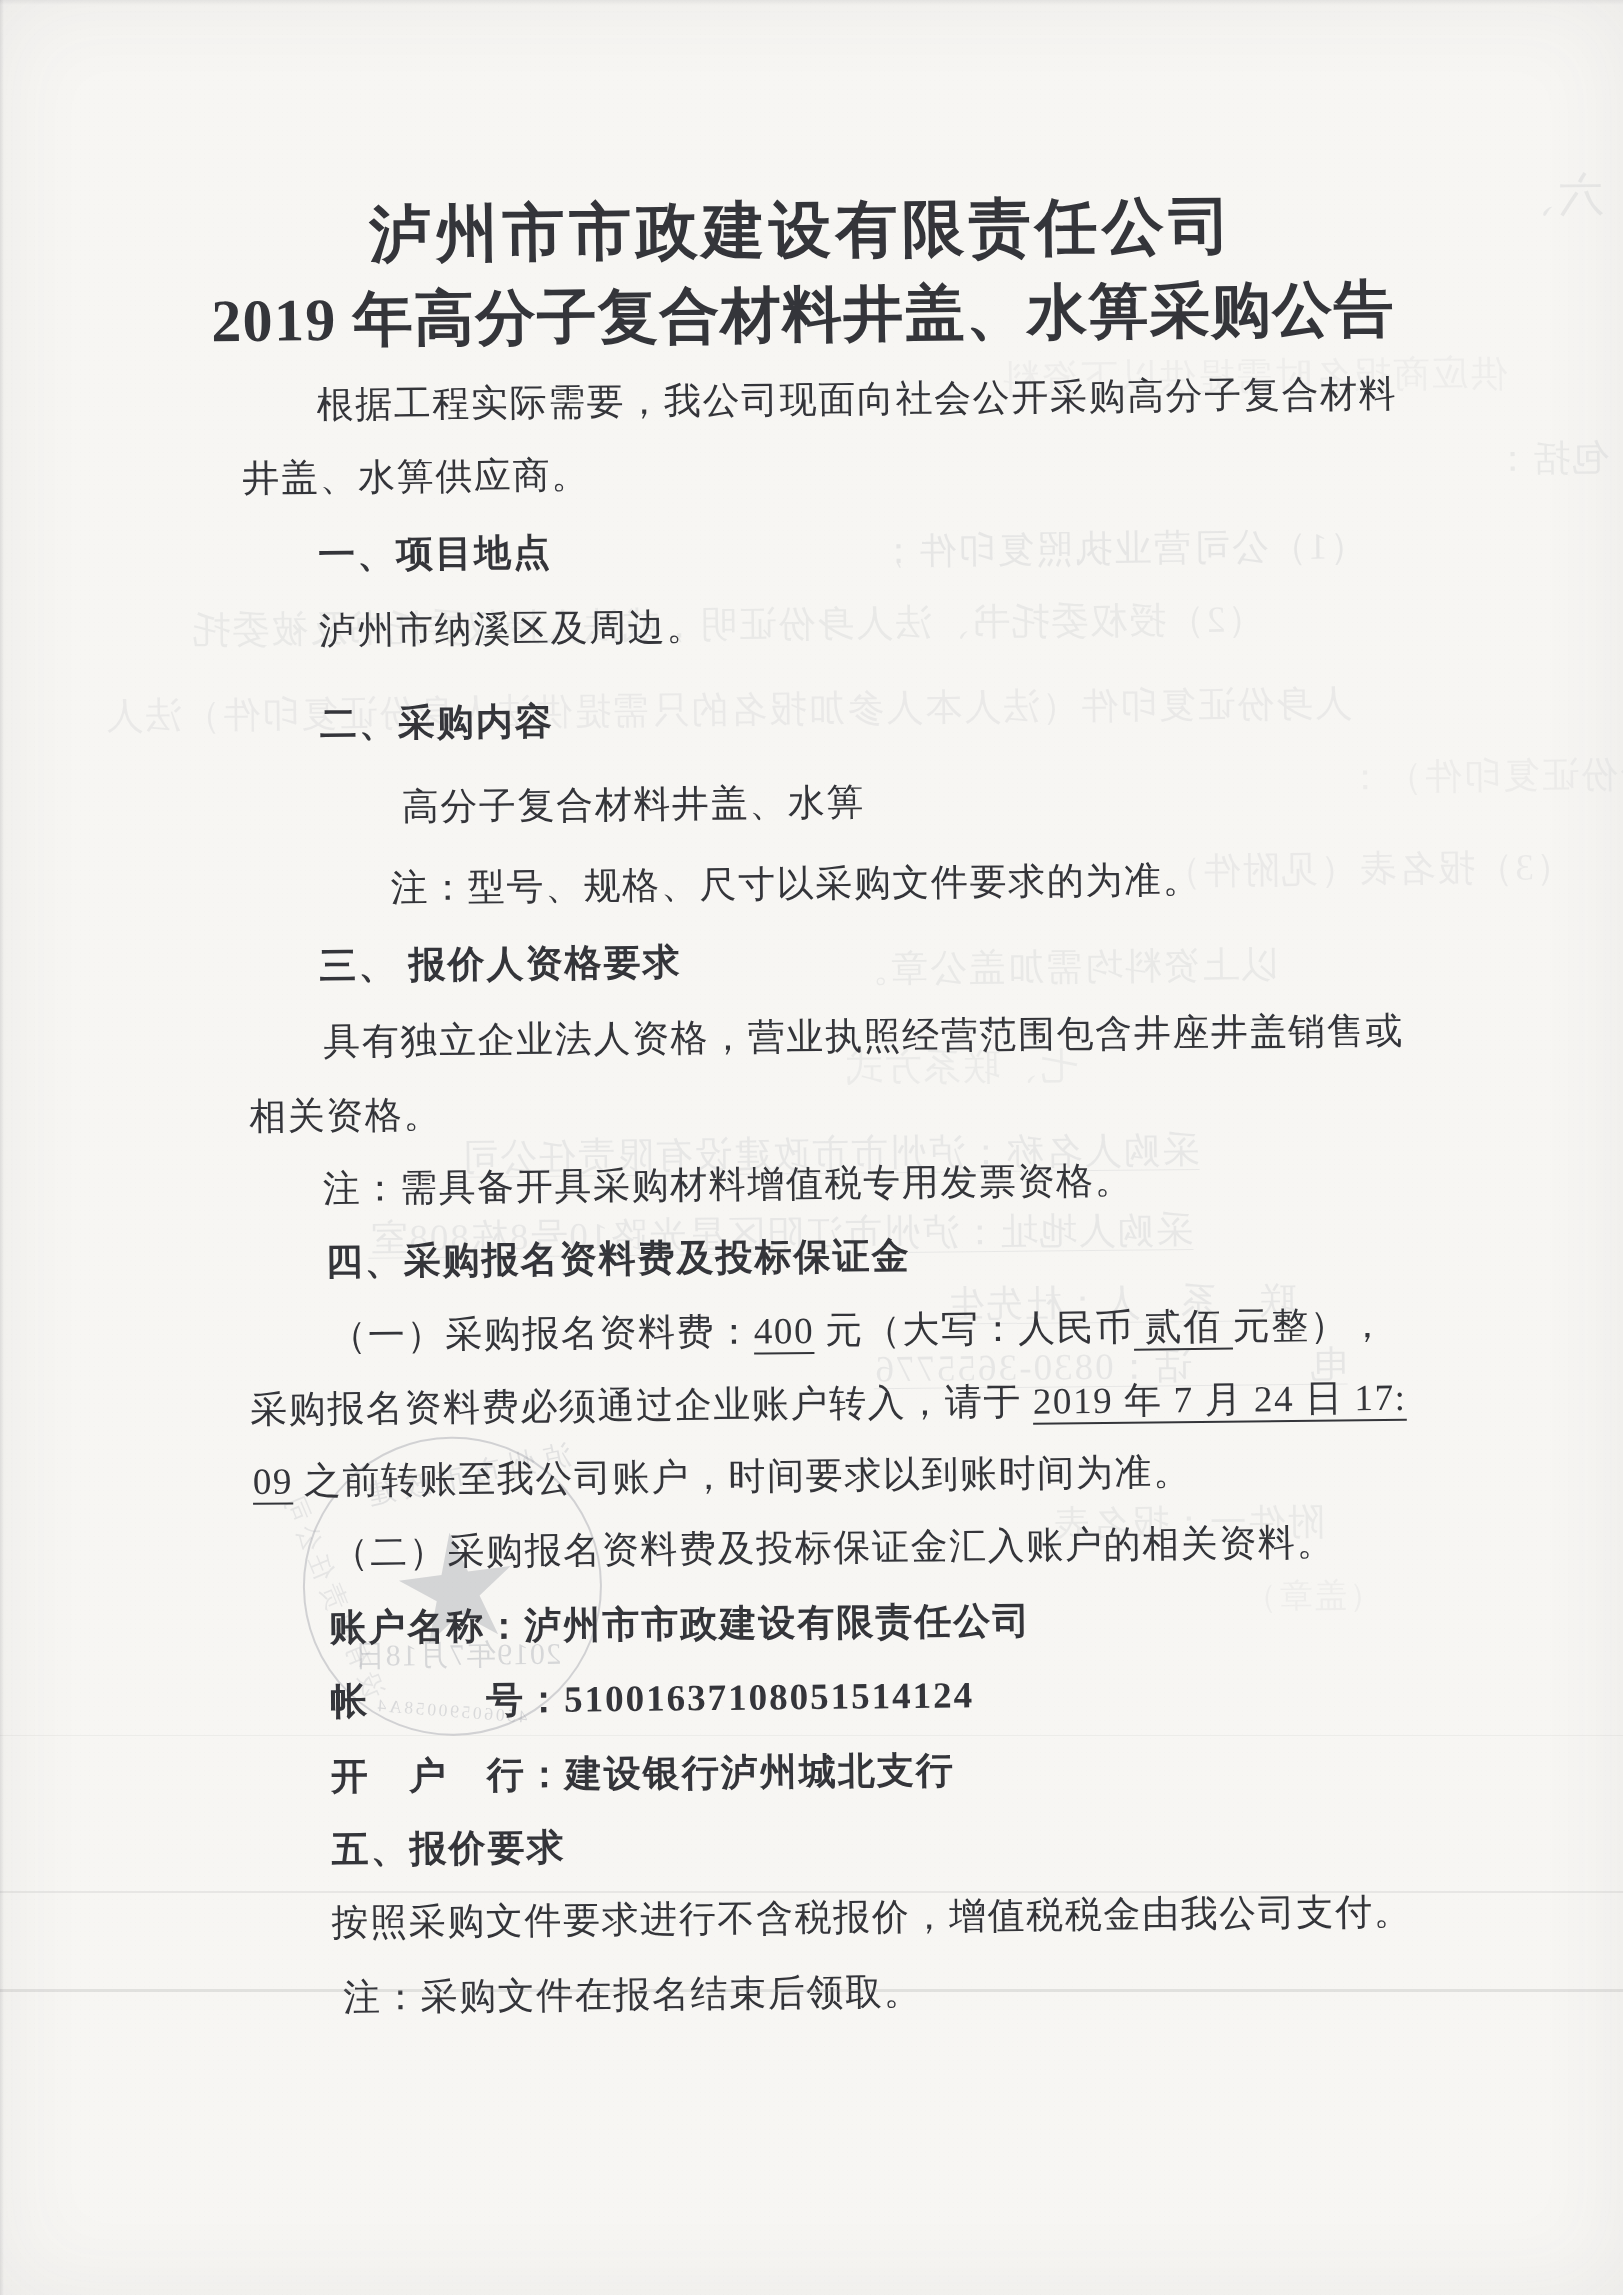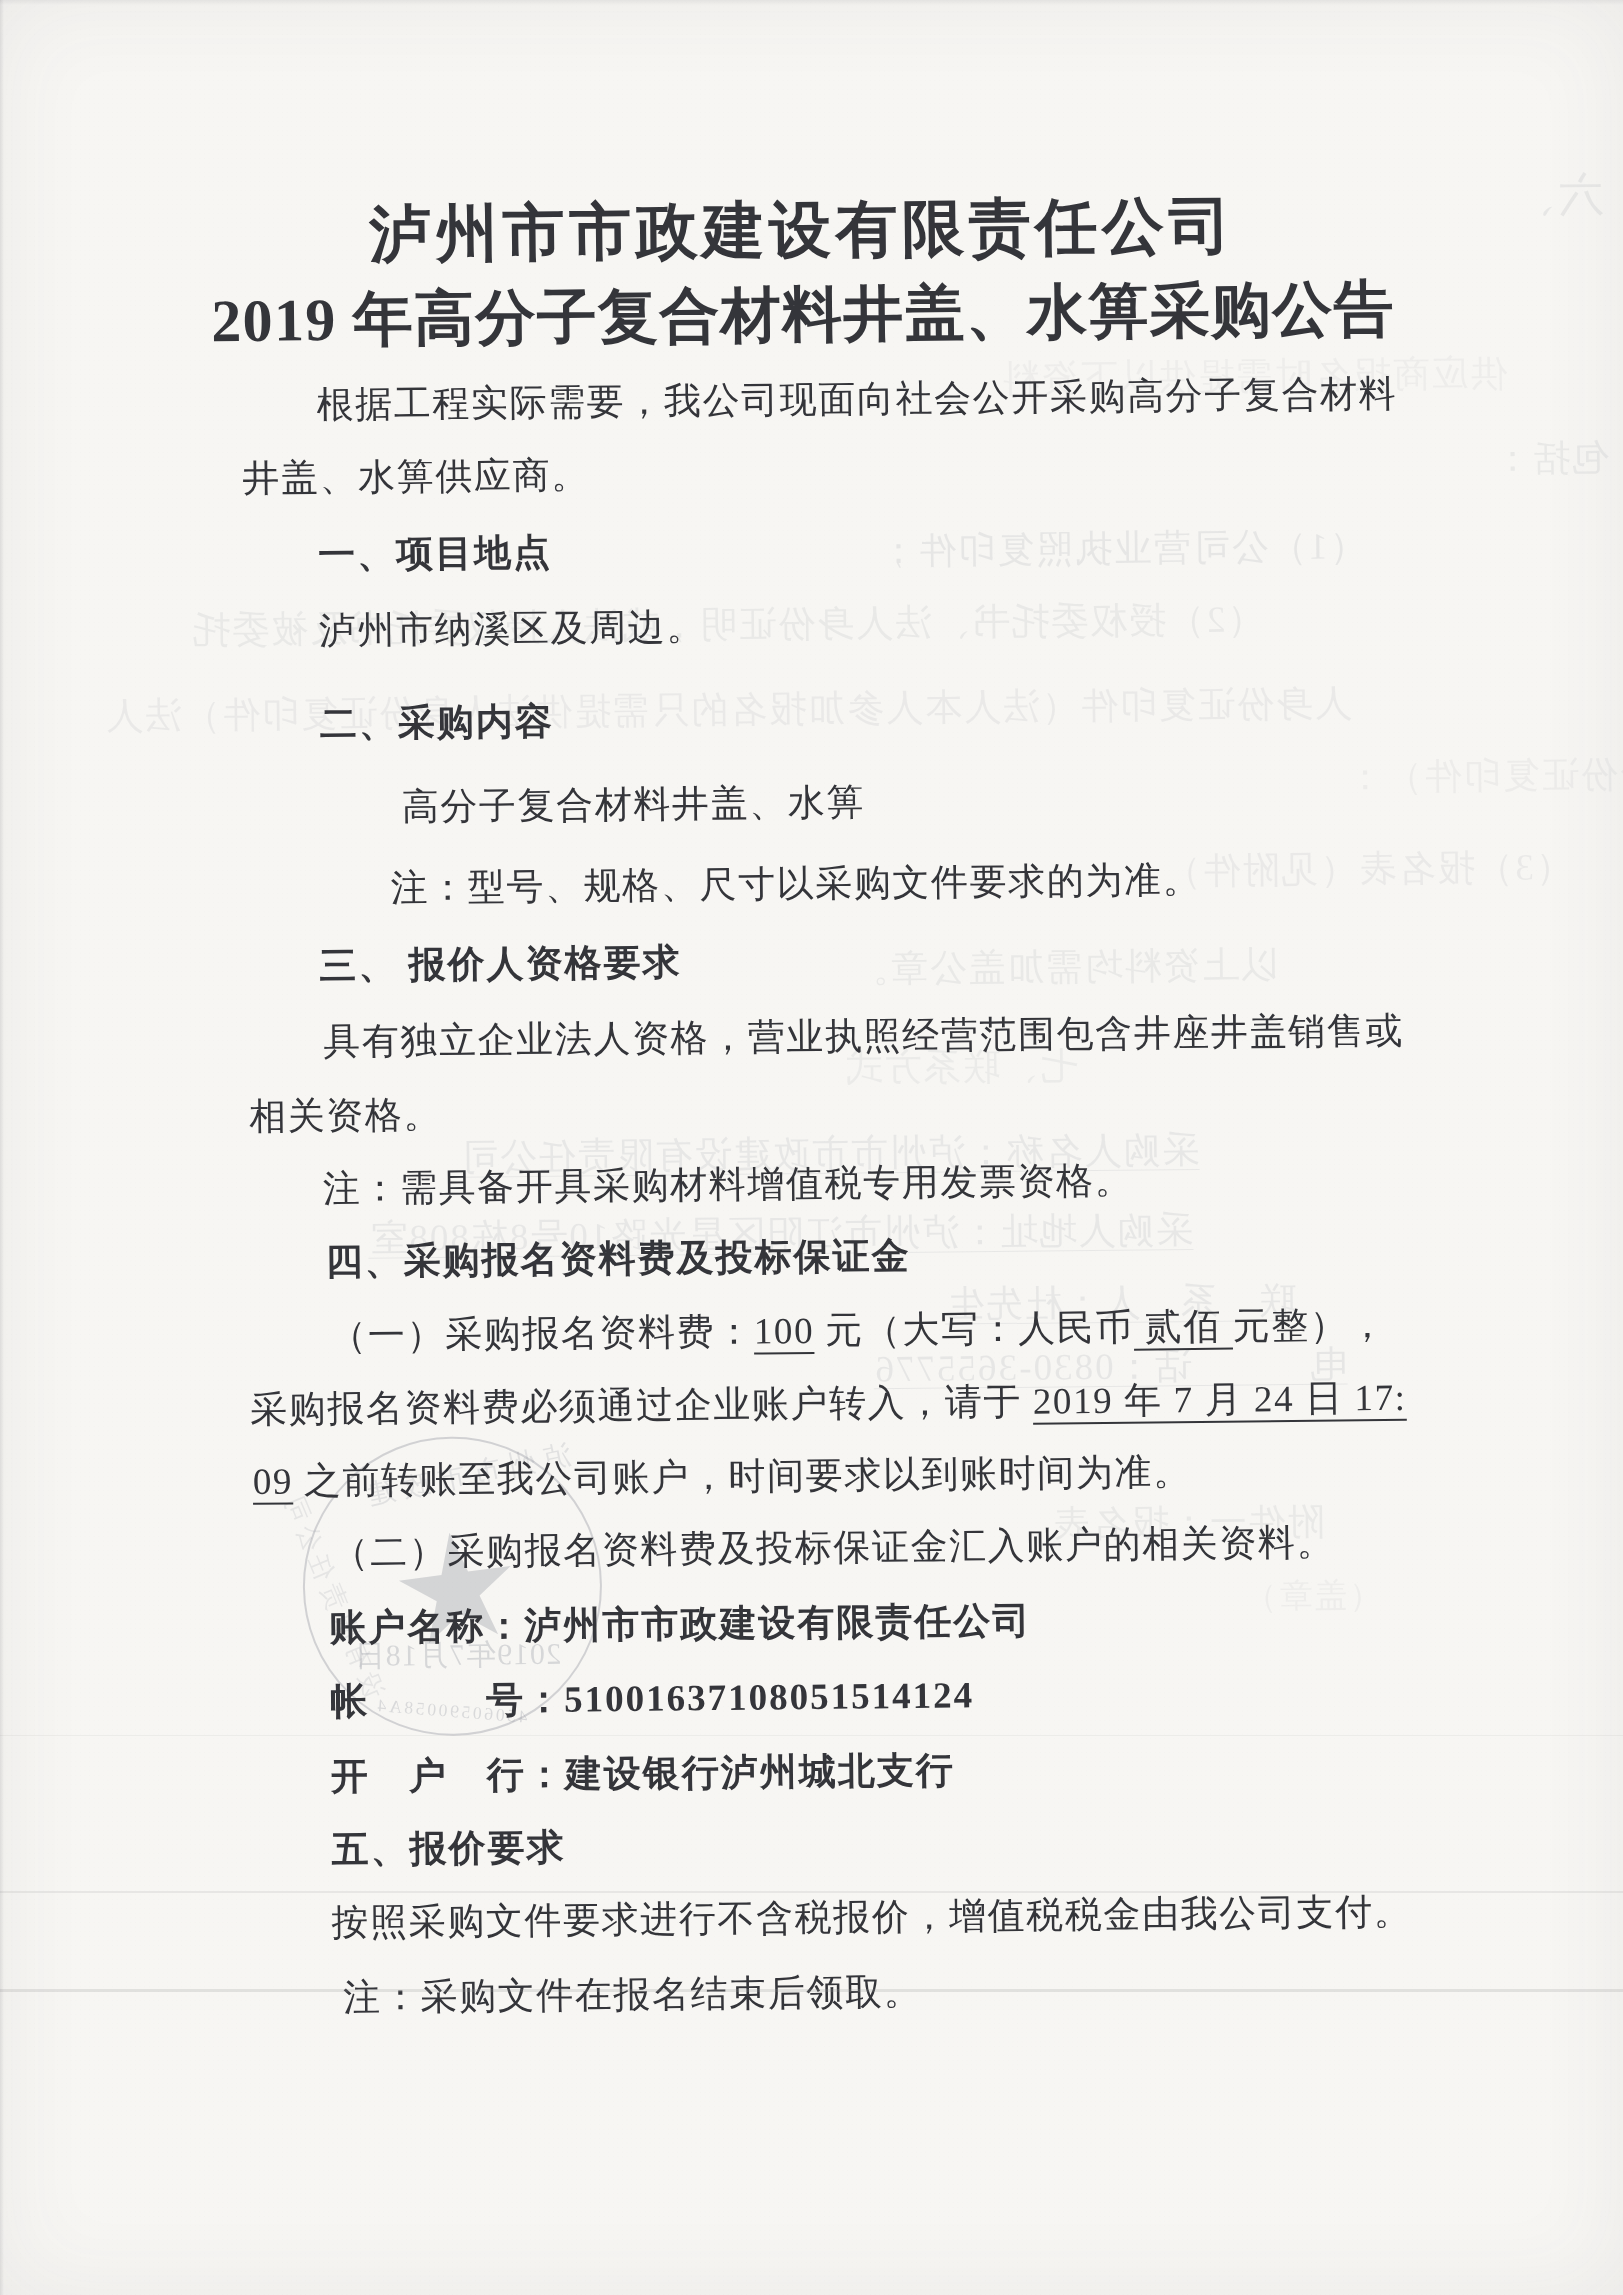--- a/index.html
+++ b/index.html
@@ -107,21 +107,21 @@
         <div class="dline b" style="font-size: 37px; top: 525px; left: 324px;"><span>一、项目地点</span></div>
         <div class="dline" style="font-size: 37px; top: 601px; left: 324px;"><span>泸州市纳溪区及周边。</span></div>
         <div class="dline b" style="font-size: 37px; top: 694px; left: 324px;"><span>二、采购内容</span></div>
         <div class="dline" style="font-size: 37px; top: 778px; left: 405px;"><span>高分子复合材料井盖、水箅</span></div>
         <div class="dline" style="font-size: 37px; top: 859px; left: 393px;"><span>注：型号、规格、尺寸以采购文件要求的为准。</span></div>
         <div class="dline b" style="font-size: 37px; top: 936px; left: 321px;"><span>三、 报价人资格要求</span></div>
         <div class="dline" style="font-size: 37px; top: 1012px; left: 324px;"><span>具有独立企业法人资格，营业执照经营范围包含井座井盖销售或</span></div>
         <div class="dline" style="font-size: 37px; top: 1086px; left: 249px;"><span>相关资格。</span></div>
         <div class="dline" style="font-size: 37px; top: 1159px; left: 322px;"><span>注：需具备开具采购材料增值税专用发票资格。</span></div>
         <div class="dline b" style="font-size: 37px; top: 1232px; left: 324px;"><span>四、采购报名资料费及投标保证金</span></div>
-        <div class="dline" style="font-size: 37px; top: 1306px; left: 327px;"><span>（一）采购报名资料费：</span><span class="u">100</span><span> 元（大写：人民币</span><span class="u"> 贰佰 </span><span>元整），</span></div>
+        <div class="dline" style="font-size: 37px; top: 1306px; left: 327px;"><span>（一）采购报名资料费：</span><span class="u">400</span><span> 元（大写：人民币</span><span class="u"> 贰佰 </span><span>元整），</span></div>
         <div class="dline" style="font-size: 37px; top: 1379px; left: 247px;"><span>采购报名资料费必须通过企业账户转入，请于 </span><span class="u">2019 年 7 月 24 日 17:</span></div>
         <div class="dline" style="font-size: 37px; top: 1451px; left: 249px;"><span class="u">09</span><span> 之前转账至我公司账户，时间要求以到账时间为准。</span></div>
         <div class="dline" style="font-size: 37px; top: 1523px; left: 327px;"><span>（二）采购报名资料费及投标保证金汇入账户的相关资料。</span></div>
         <div class="dline b" style="font-size: 37px; top: 1598px; left: 324px;"><span>账户名称：泸州市市政建设有限责任公司</span></div>
         <div class="dline b" style="font-size: 37px; top: 1672px; left: 324px;"><span>帐　　　号：51001637108051514124</span></div>
         <div class="dline b" style="font-size: 37px; top: 1747px; left: 324px;"><span>开　户　行：建设银行泸州城北支行</span></div>
         <div class="dline b" style="font-size: 37px; top: 1820px; left: 324px;"><span>五、报价要求</span></div>
         <div class="dline" style="font-size: 37px; top: 1893px; left: 323px;"><span>按照采购文件要求进行不含税报价，增值税税金由我公司支付。</span></div>
         <div class="dline" style="font-size: 37px; top: 1968px; left: 334px;"><span>注：采购文件在报名结束后领取。</span></div>
       </div>

